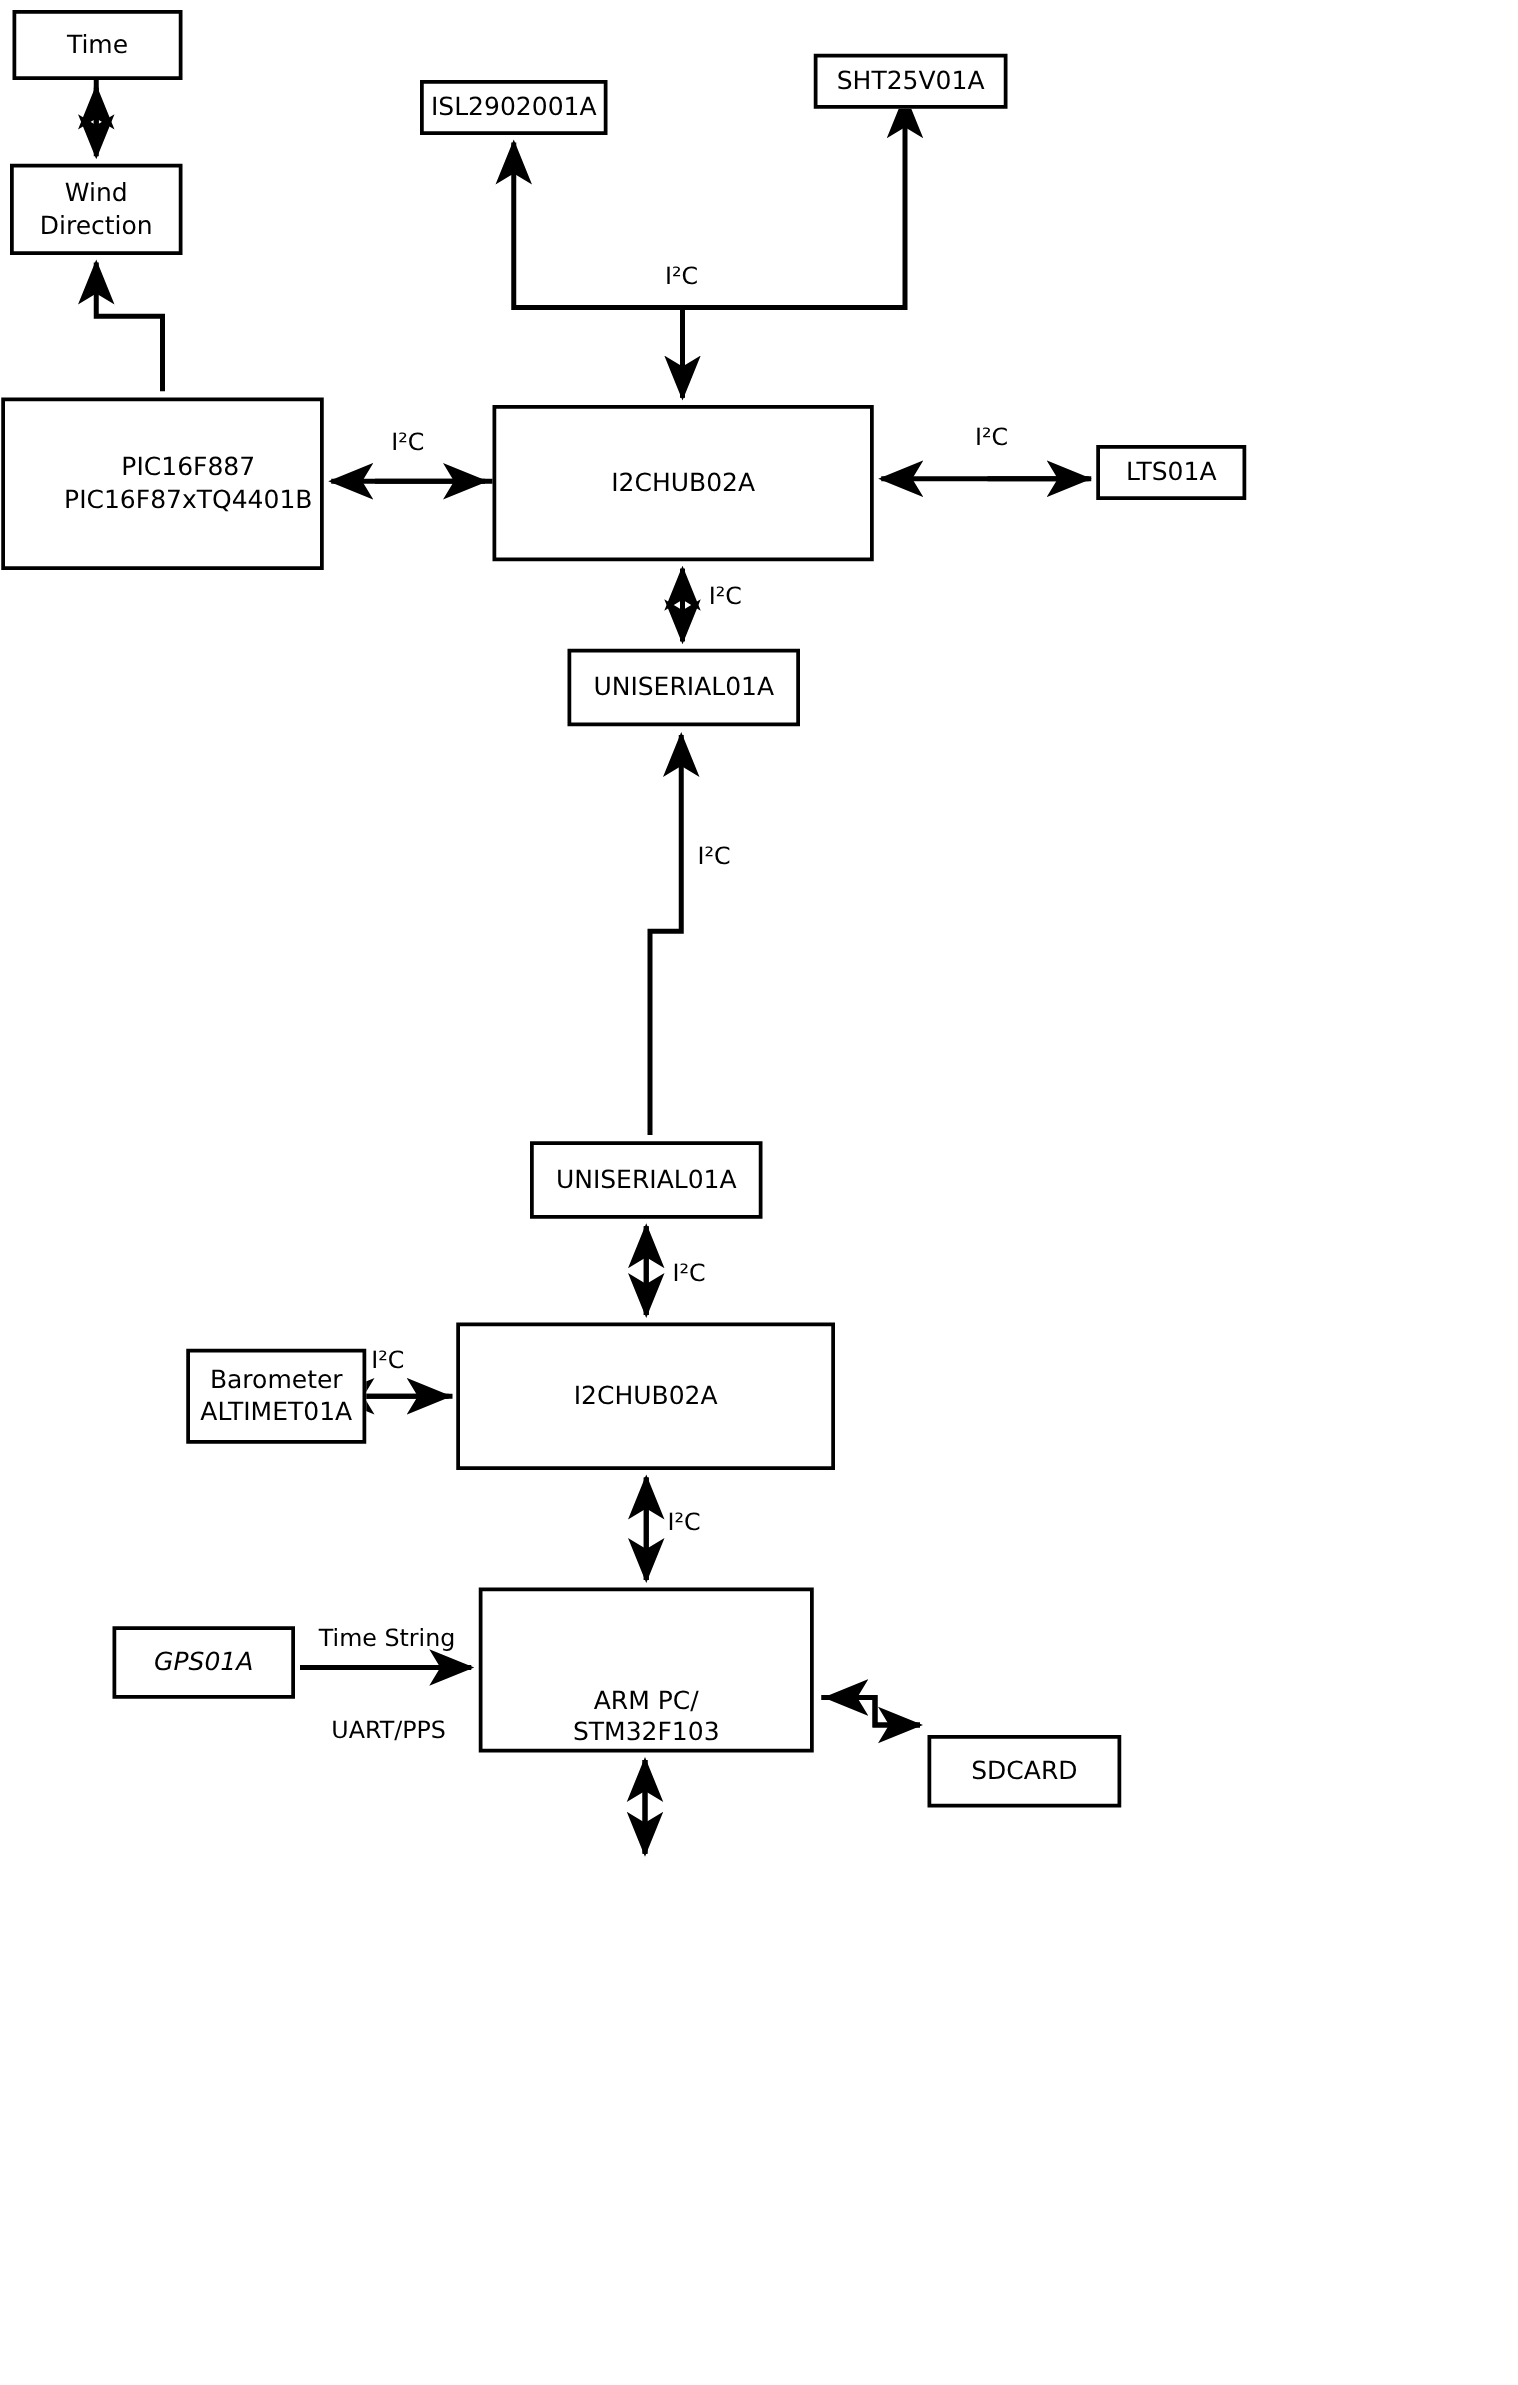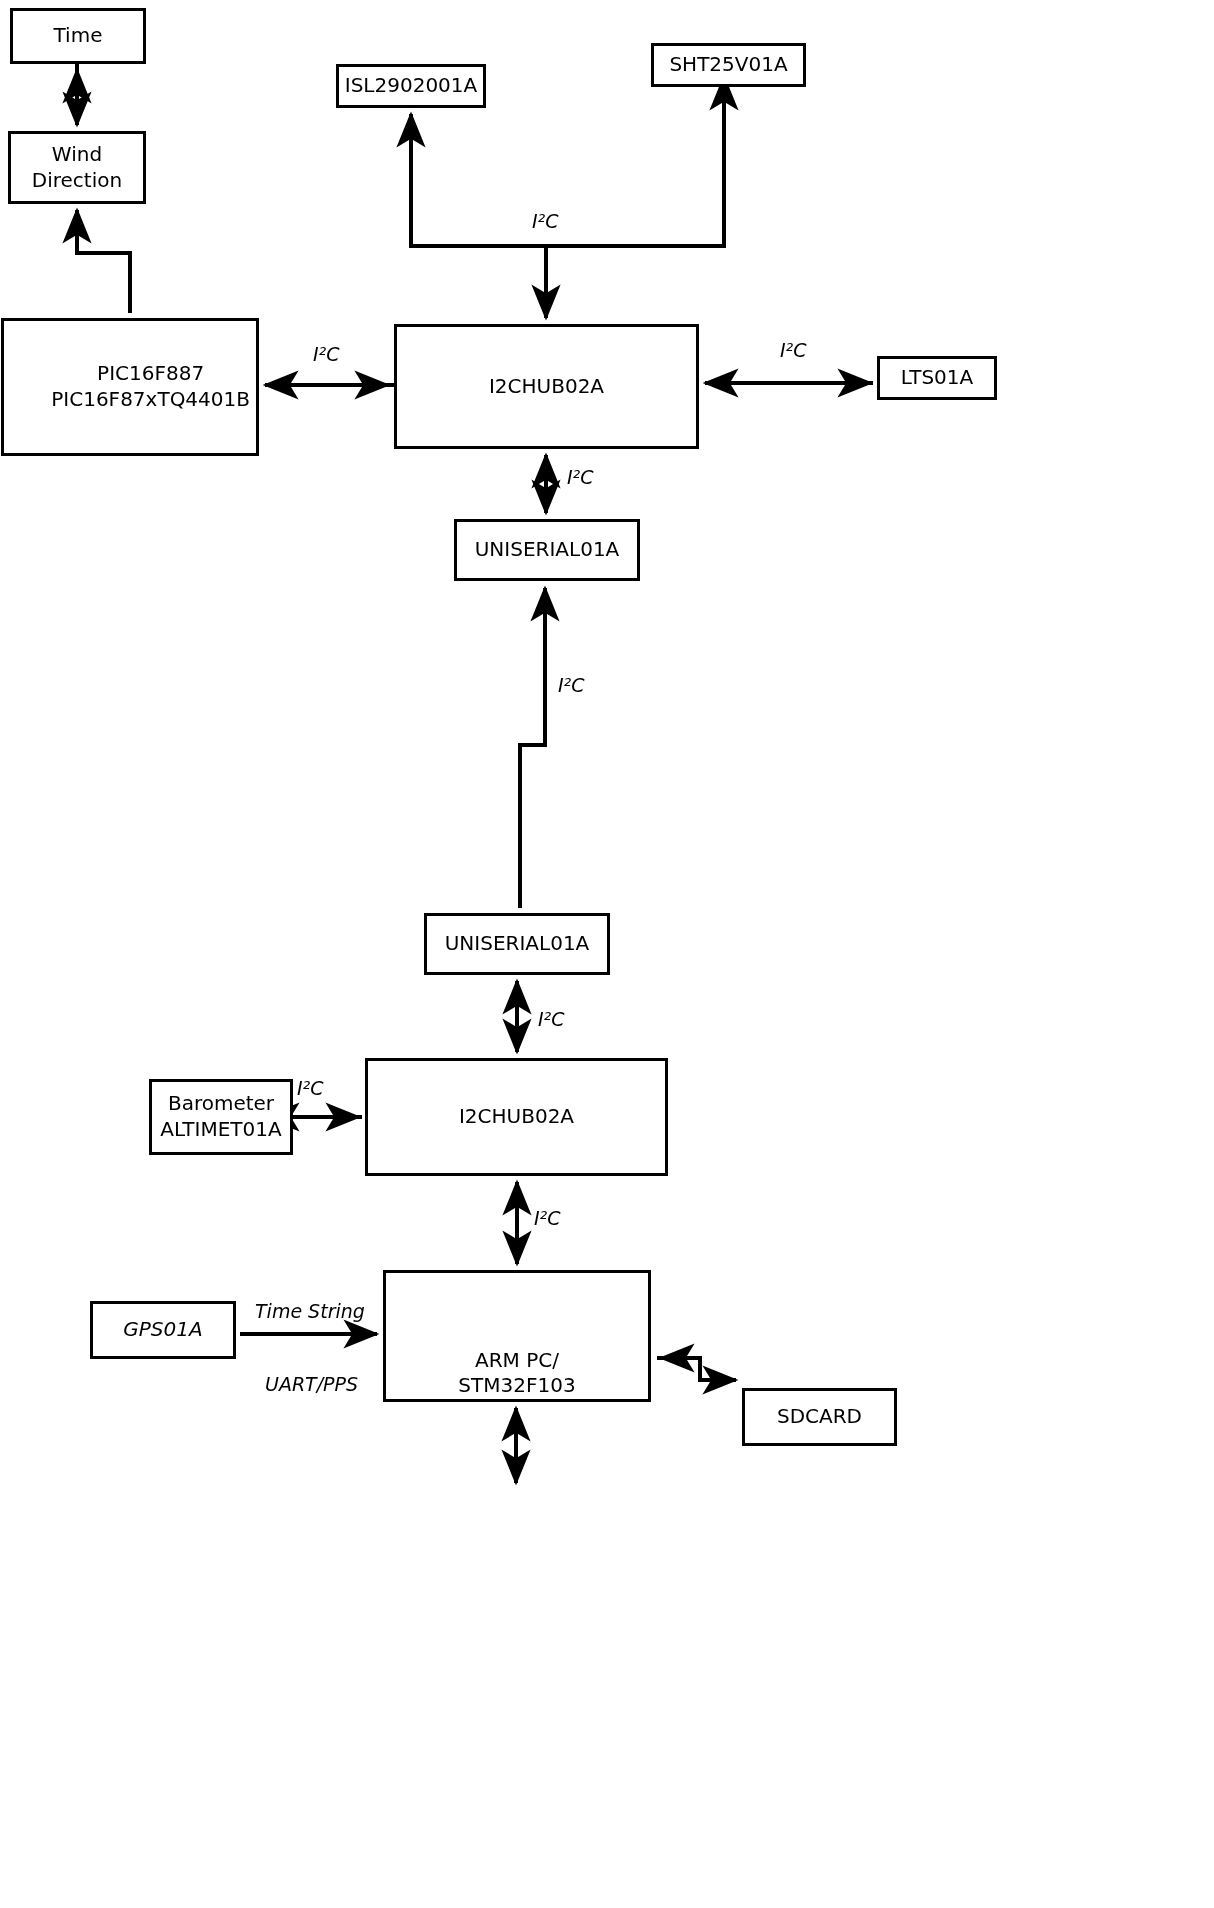--- a/index.html
+++ b/index.html
@@ -23,21 +23,20 @@
   }
   .node .lbl{display:block;padding:0 6px;}
   .edge-label{
     position:absolute;
     font-size:19px;
     line-height:1;
     color:#000;
     z-index:4;
     white-space:nowrap;
     background:transparent;
-    font-style:italic;
   }
 </style>
 </head>
 <body>
 
 <div id="canvas">
 
   <svg class="wires" viewBox="0 0 1214 1908">
     <defs>
       <marker id="ah" markerWidth="10" markerHeight="10" refX="8.4" refY="4" orient="auto" markerUnits="strokeWidth">

